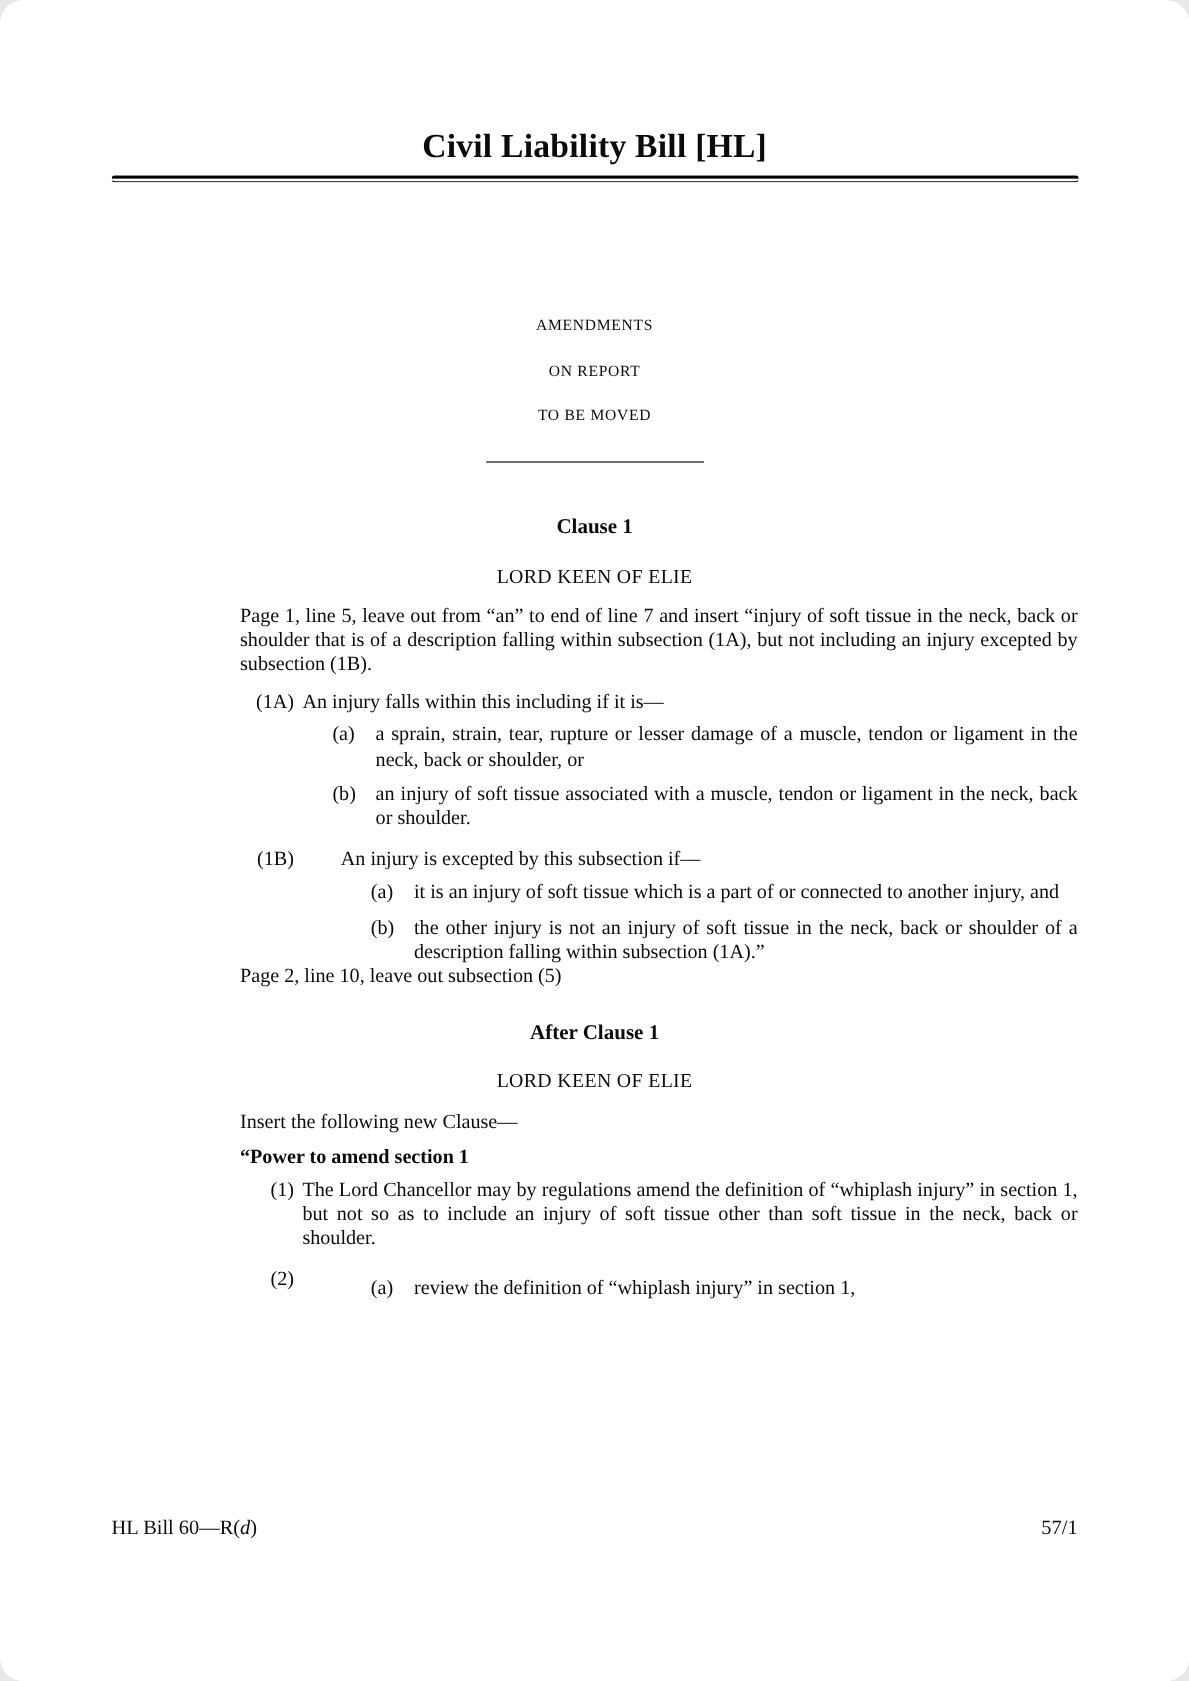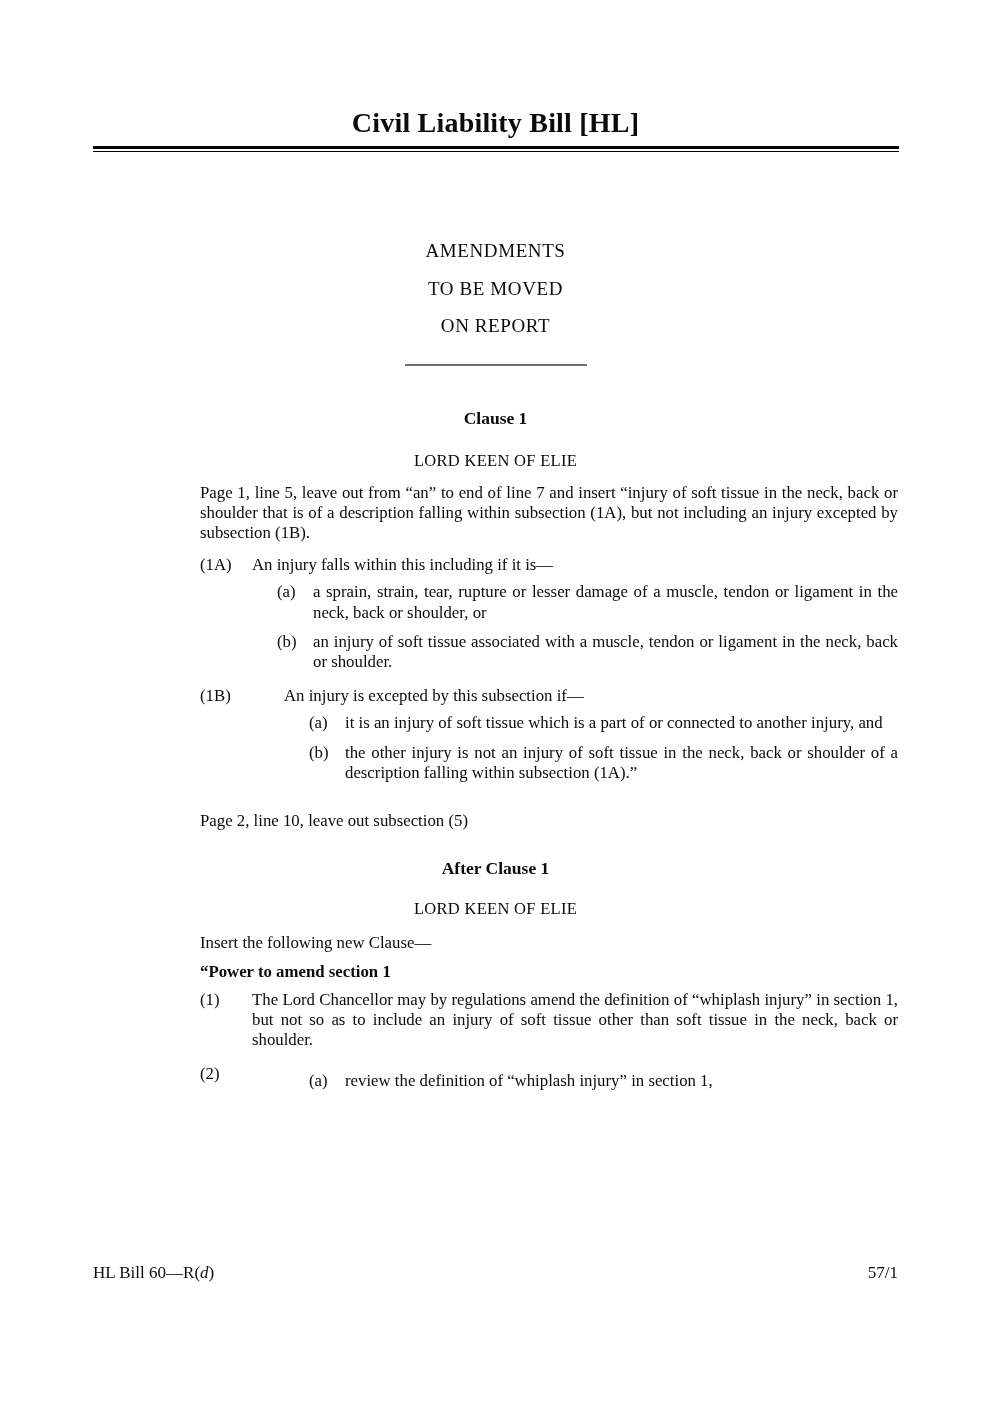--- a/index.html
+++ b/index.html
@@ -1,15 +1,15 @@
 <!DOCTYPE html>
 <html><head>
 <meta charset="utf-8">
 <style>
-  * { box-sizing: border-box; }
+  * { box-sizing: border-box; border-radius: 19px; }
   html, body { margin: 0; padding: 0; background: #e8e8e8; }
   .page {
     width: 991px;
     height: 1401px;
     margin: 0 auto;
     background: #ffffff;
     position: relative;
     font-family: "Liberation Serif", serif;
     color: #0b0b0b;
     overflow: hidden;
@@ -23,23 +23,23 @@
     letter-spacing: 0.2px;
   }
   .double-rule {
     width: 806px;
     margin: 6px auto 0;
     border-top: 3.5px solid #000;
     border-bottom: 1.4px solid #000;
     height: 6px;
   }
   .preamble {
-    margin-top: 80px;
+    margin-top: 100px;
     text-align: center;
-    font-size: 19px;
+    font-size: 13px;
     line-height: 37.5px;
     letter-spacing: 0.6px;
   }
   .mini-rule {
     width: 182px;
     border: none;
     border-top: 2px solid #6f6f6f;
     margin: 19px auto 0;
   }
   .section-heading {
@@ -65,27 +65,28 @@
     line-height: 20.4px;
   }
   .lead { text-align: justify; margin-top: 12px; }
   .lead.plain { text-align: left; }
   .sub-row { display: flex; margin-top: 11px; }
   .sub-row.tight { margin-top: 7px; }
   .sub-row.gap13 { margin-top: 13px; gap: 32px; }
   .sub-num {
     flex: 0 0 52px;
     padding-right: 7px;
+    text-align: right;
   }
   .sub-body { flex: 1; text-align: justify; }
   .item-row { display: flex; margin-left: 25px; margin-top: 7px; }
   .item-num { flex: 0 0 36px; }
   .item-body { flex: 1; text-align: justify; }
   .amend2 { margin-top: 38px; }
-  .amend3 { margin-top: 28px; }
+  .amend3 { }
   .insert-lead { margin-top: 14px; text-align: left; }
   .new-clause-title { margin-top: 9px; font-weight: 700; text-align: left; }
   .footer {
     position: absolute;
     top: 1263px;
     left: 93px;
     right: 93px;
     display: flex;
     justify-content: space-between;
     font-size: 17px;
@@ -96,22 +97,22 @@
 </head>
 <body>
 
 <div class="page">
 
   <div class="doc-title">Civil Liability Bill [HL]</div>
   <div class="double-rule"></div>
 
   <div class="preamble">
     <div>AMENDMENTS</div>
+    <div>ON REPORT</div>
     <div>TO BE MOVED</div>
-    <div>ON REPORT</div>
   </div>
 
   <hr class="mini-rule">
 
   <div class="section-heading">Clause 1</div>
   <div class="mover">LORD KEEN OF ELIE</div>
 
   <div class="body-block">
     <p class="lead" style="margin:12px 0 0;">Page 1, line 5, leave out from “an” to end of line 7 and insert “injury of soft tissue in the neck, back or shoulder that is of a description falling within subsection (1A), but not including an injury excepted by subsection (1B).</p>
 

